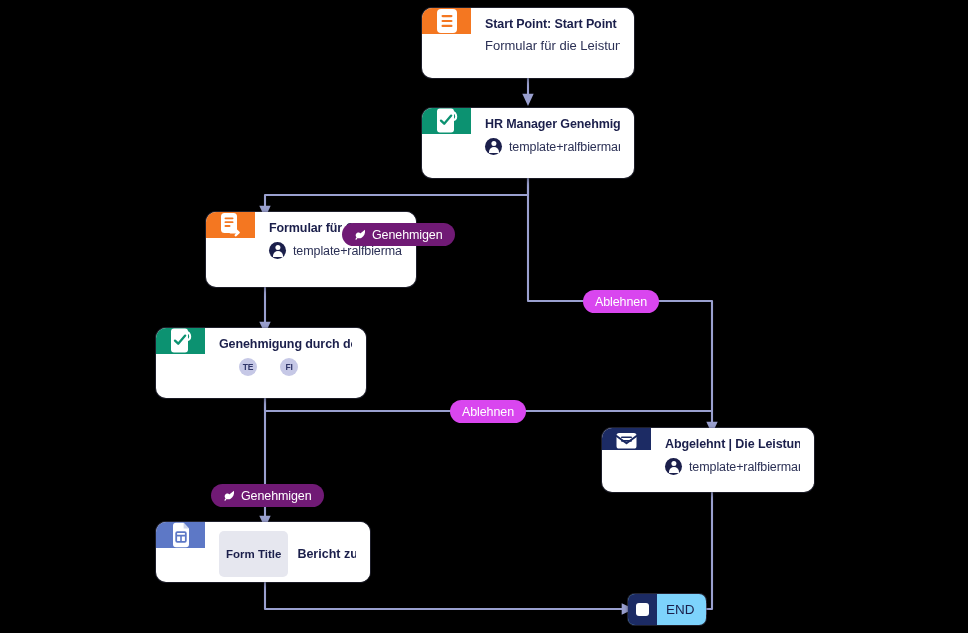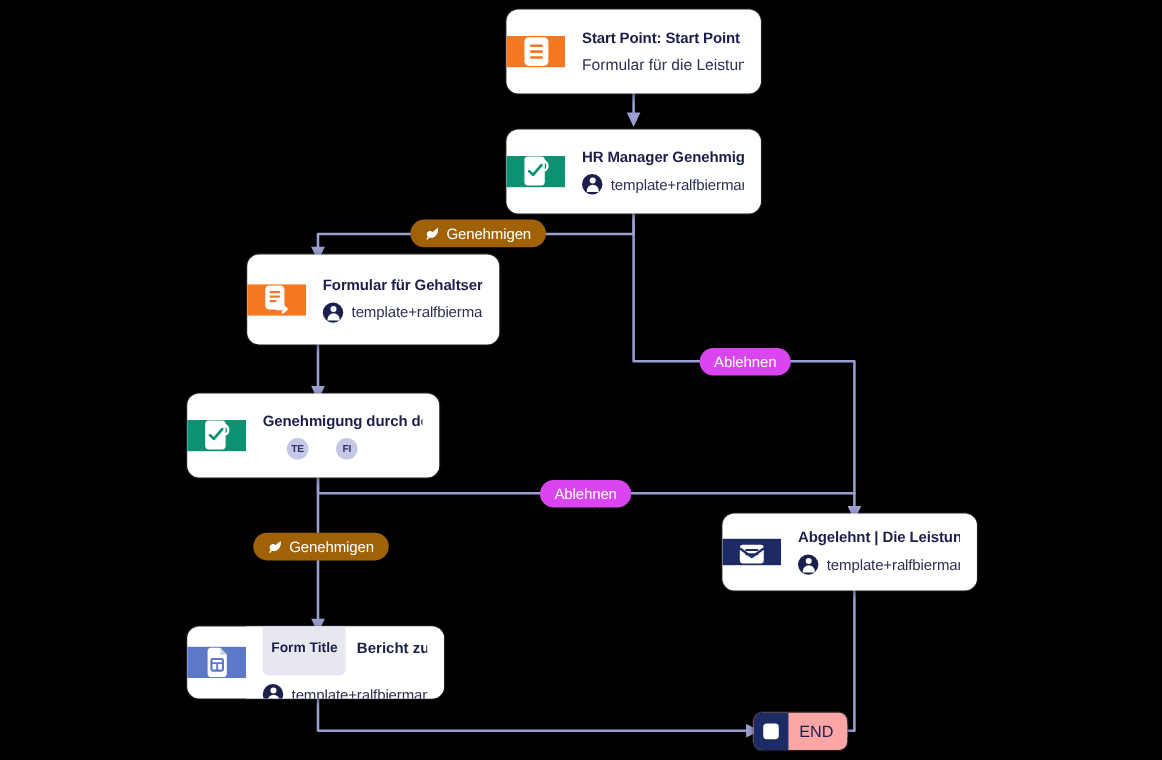--- a/index.html
+++ b/index.html
@@ -25,21 +25,21 @@
     top: 0;
     width: 968px;
     height: 633px;
     pointer-events: none;
   }
 
   
   .node {
     position: absolute;
     display: flex;
-    align-items: center;
+    align-items: flex-start;
     border-radius: 10px;
     background: #ffffff;
     box-shadow: 0 2px 6px rgba(0,0,0,0.45), 0 0 0 1px rgba(120,124,170,0.30);
     overflow: hidden;
     z-index: 5;
   }
   .node .icon-block {
     width: 49px;
     flex: 0 0 49px;
     display: flex;
@@ -164,31 +164,31 @@
     gap: 5px;
     height: 23px;
     padding: 0 12px;
     border-radius: 12px;
     font-size: 12.5px;
     color: #ffffff;
     white-space: nowrap;
     z-index: 8;
     letter-spacing: -0.1px;
   }
-  .pill-approve { background: #a16207; }
+  .pill-approve { background: #701a75; margin-top: 40px; }
   .pill-reject  { background: #d946ef; }
 
   
   .end-node {
     position: absolute;
     display: flex;
     align-items: stretch;
     height: 31px;
     border-radius: 7px;
-    background: #fca5a5;
+    background: #7dd3fc;
     overflow: hidden;
     box-shadow: 0 1px 4px rgba(0,0,0,0.5), 0 0 0 1px rgba(120,124,170,0.35);
     z-index: 6;
   }
   .end-node .end-ic {
     width: 29px;
     flex: 0 0 29px;
     background: #1C2B64;
     display: flex;
     align-items: center;

